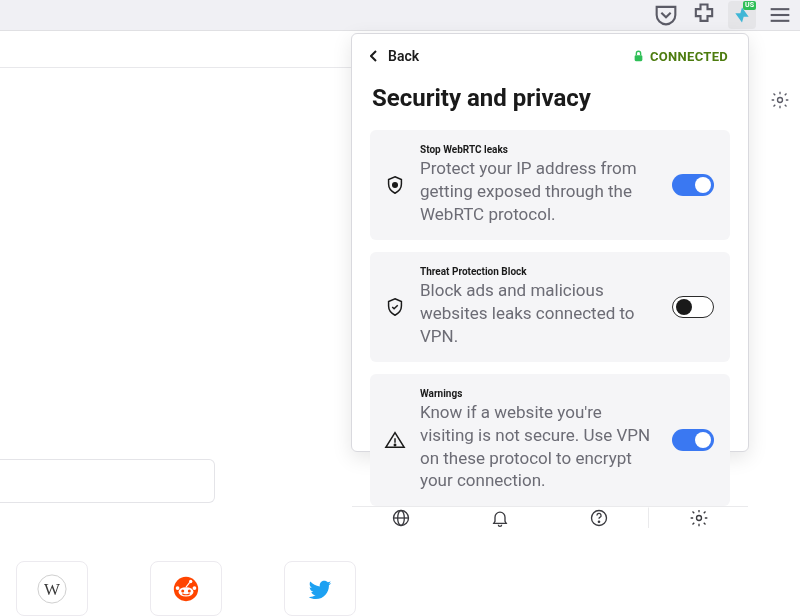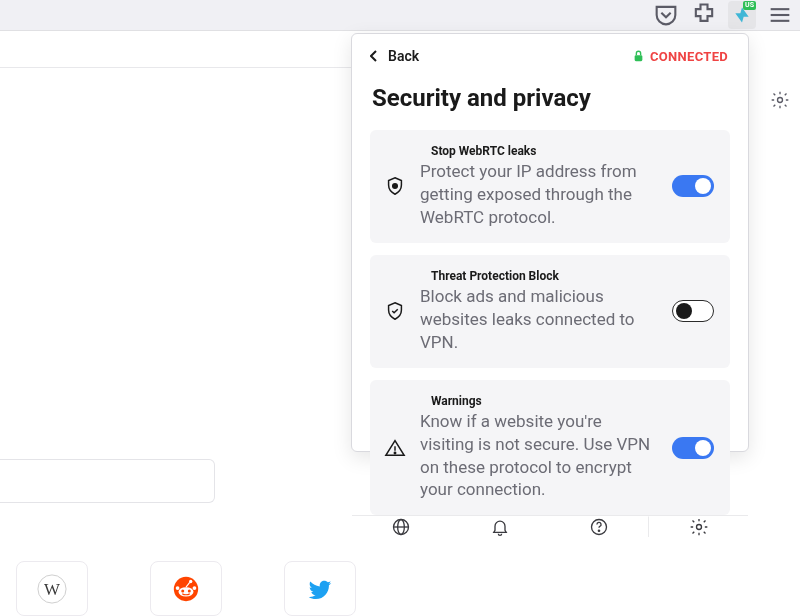--- a/index.html
+++ b/index.html
@@ -77,21 +77,21 @@
       padding: 14px 20px 10px 18px;
     }
     .back {
       display: flex; align-items: center; gap: 10px;
       cursor: pointer; color: #1c1c1c;
       font-size: 14px; font-weight: 600;
     }
     .back svg { width: 8px; height: 12px; }
     .status {
       display: flex; align-items: center; gap: 6px;
-      color: #ef4444; font-weight: 700; font-size: 13px; letter-spacing: 0.3px;
+      color: #4d7c0f; font-weight: 700; font-size: 13px; letter-spacing: 0.3px;
     }
     .status svg { width: 11px; height: 12px; }
     .panel-title {
       padding: 10px 20px 18px 20px;
       font-size: 24px;
       font-weight: 700;
       color: #1a1a1a;
     }
     .settings-list {
       padding: 0 18px;
@@ -106,23 +106,22 @@
       gap: 14px;
     }
     .card-icon {
       flex: 0 0 22px;
       width: 22px; height: 24px;
       display: flex; align-items: center; justify-content: center;
       color: #2b2b2b;
     }
     .card-body { flex: 1 1 auto; }
     .card-title {
-      font-size: 12px; font-weight: 700; color: #1a1a1a;
+      font-size: 10px; font-weight: 700; color: #1a1a1a;
       margin-bottom: 2px;
-      margin-left: 11px;
     }
     .card-desc {
       font-size: 17px; color: #6c6c75; line-height: 1.35;
     }
     .toggle {
       flex: 0 0 42px;
       width: 42px; height: 22px;
       border-radius: 11px;
       position: relative;
       cursor: pointer;

